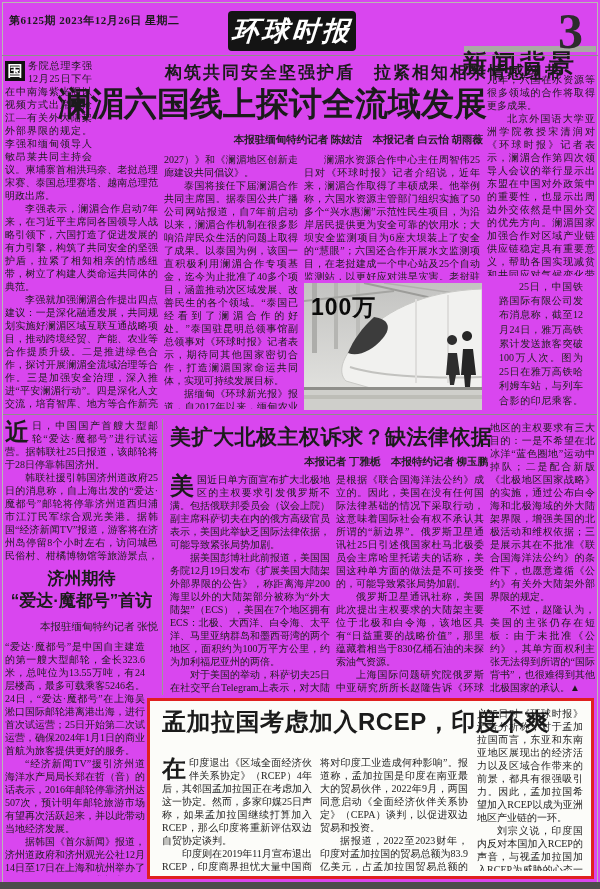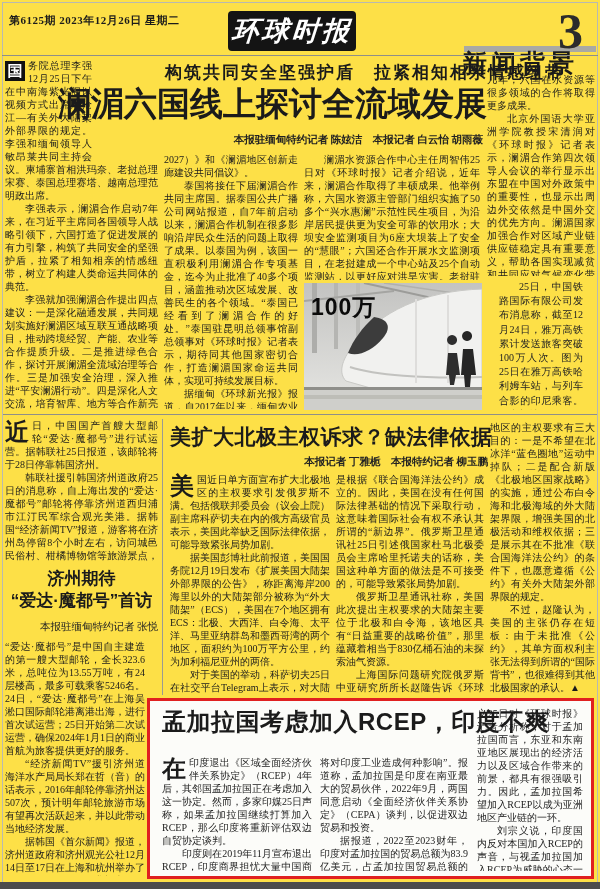--- a/index.html
+++ b/index.html
@@ -1,16 +1,16 @@
 <!DOCTYPE html>
 <html><head>
 <meta charset="utf-8">
 <style>
   html,body{margin:0;padding:0;background:#ffffff;}
-  .page{position:relative;width:600px;height:889px;background:#fde047;overflow:hidden;
+  .page{position:relative;width:600px;height:889px;background:#d946ef;overflow:hidden;
         font-family:"Liberation Serif",serif;color:#1b1b1b;}
   .frame{position:absolute;left:2px;top:2px;right:2px;bottom:6px;border:1px solid #b9b9b0;pointer-events:none;}
   .abs{position:absolute;}
   .sans{font-family:"Liberation Sans",sans-serif;}
   .rule-h{position:absolute;background:#8f8f88;height:1px;}
   .rule-v{position:absolute;background:#9a9a92;width:1px;}
   
   .issue{font-size:11px;font-weight:bold;letter-spacing:.5px;}
   .staff{font-size:9.5px;letter-spacing:.3px;color:#222;}
   .logo-box{background:#141414;border-radius:4px;display:flex;align-items:center;justify-content:center;}

